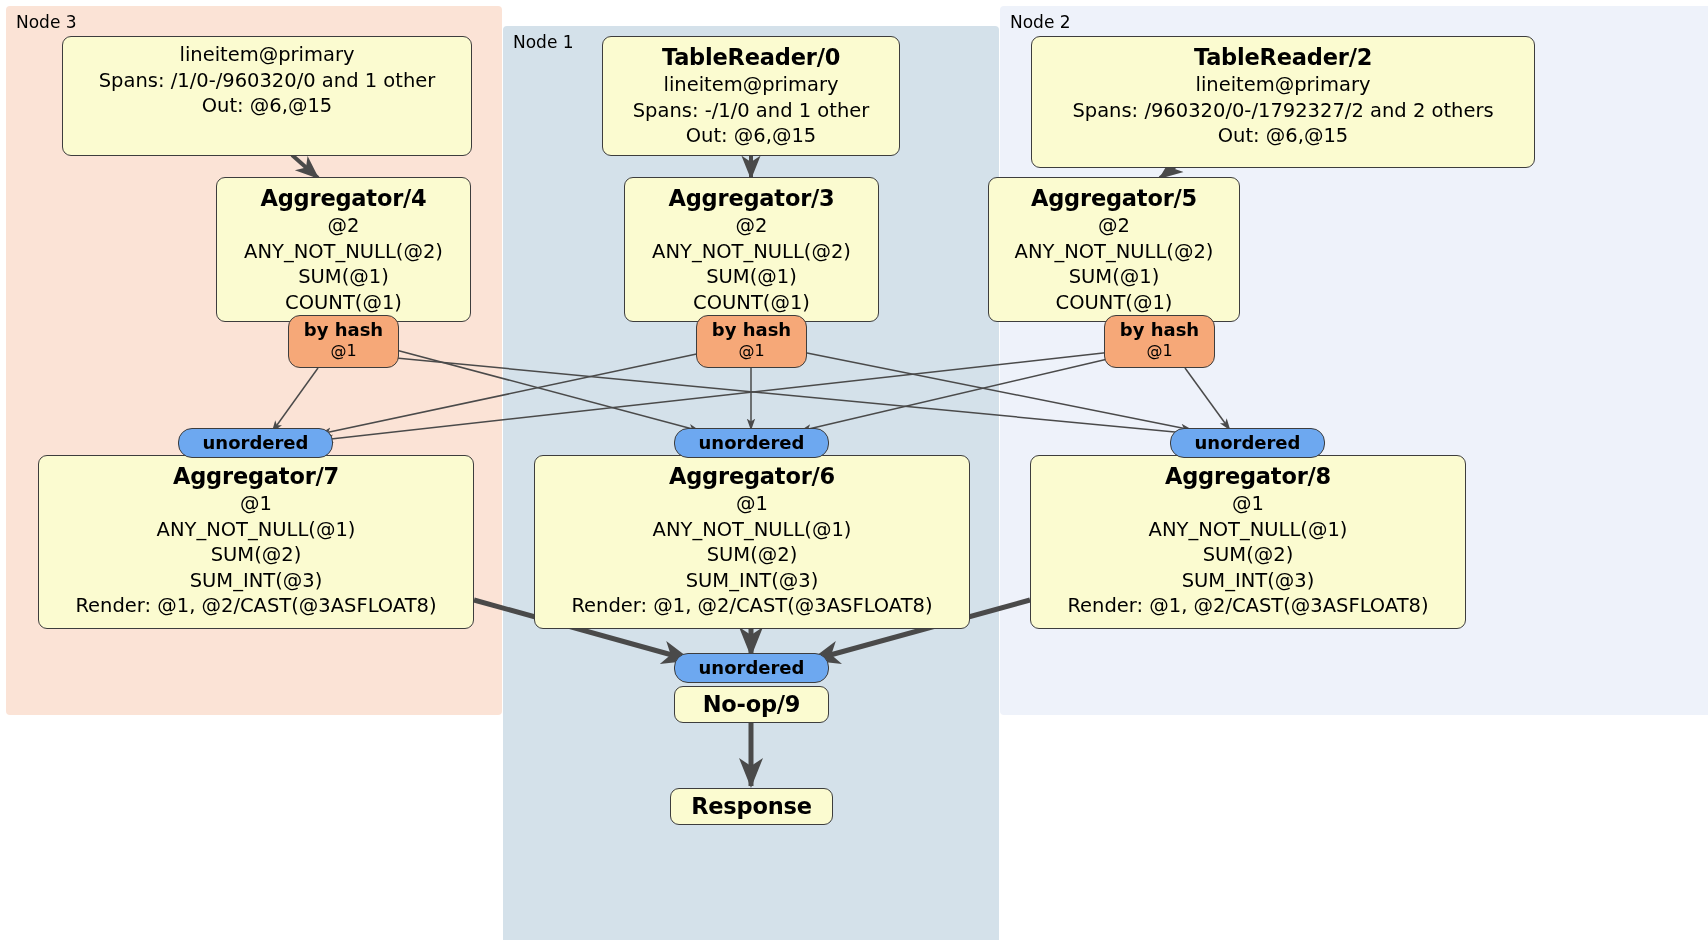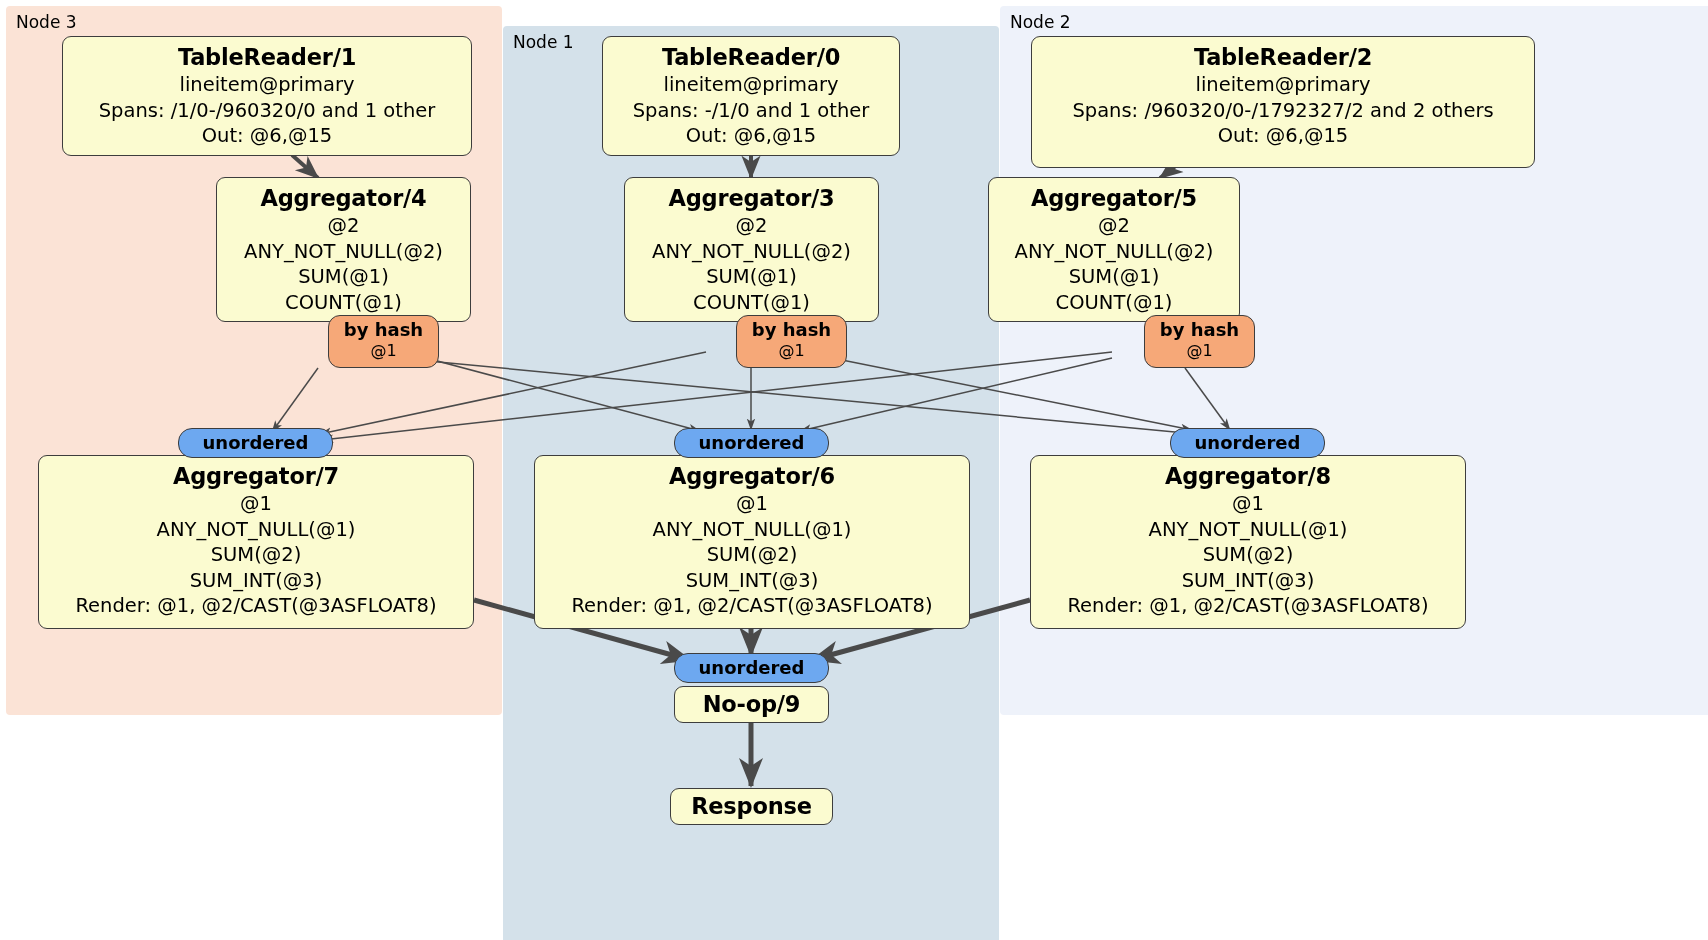--- a/index.html
+++ b/index.html
@@ -54,21 +54,20 @@
     text-align:center;
     color:#000;
     white-space:nowrap;
   }
   .pill.hash{
     background:#f6a878;
     border-radius:12px;
     padding-top:3px;
     font-size:17px;
     line-height:22px;
-    margin-left:40px;
   }
   .pill.hash .h1{font-weight:bold;font-size:18px;display:block;}
   .pill.hash .h2{font-size:16px;display:block;line-height:20px;}
   .pill.unordered{
     background:#6da8f0;
     border-radius:14px;
     font-weight:bold;
     font-size:18px;
     line-height:28px;
   }
@@ -130,21 +129,20 @@
     <path d="M 1190,155 L 1160,178" stroke="#4a4a4a" stroke-width="4" fill="none" marker-end="url(#ah-thick)"></path>
 
     <path d="M 474,600 L 690,660" stroke="#4a4a4a" stroke-width="5" fill="none" marker-end="url(#ah-thick)"></path>
     <path d="M 751,628 L 751,655" stroke="#4a4a4a" stroke-width="5" fill="none" marker-end="url(#ah-thick)"></path>
     <path d="M 1030,600 L 812,660" stroke="#4a4a4a" stroke-width="5" fill="none" marker-end="url(#ah-thick)"></path>
 
     <path d="M 751,722 L 751,786" stroke="#4a4a4a" stroke-width="5" fill="none" marker-end="url(#ah-thick)"></path>
   </svg>
 
   <div class="proc" style="left:62px;top:36px;width:410px;height:120px;z-index:5;">
-    <span class="ln title">TableReader/1</span>
     <span class="ln">lineitem@primary</span>
     <span class="ln">Spans: /1/0-/960320/0 and 1 other</span>
     <span class="ln">Out: @6,@15</span>
   </div>
 
   <div class="proc" style="left:602px;top:36px;width:298px;height:120px;z-index:5;">
     <span class="ln title">TableReader/0</span>
     <span class="ln">lineitem@primary</span>
     <span class="ln">Spans: -/1/0 and 1 other</span>
     <span class="ln">Out: @6,@15</span>

